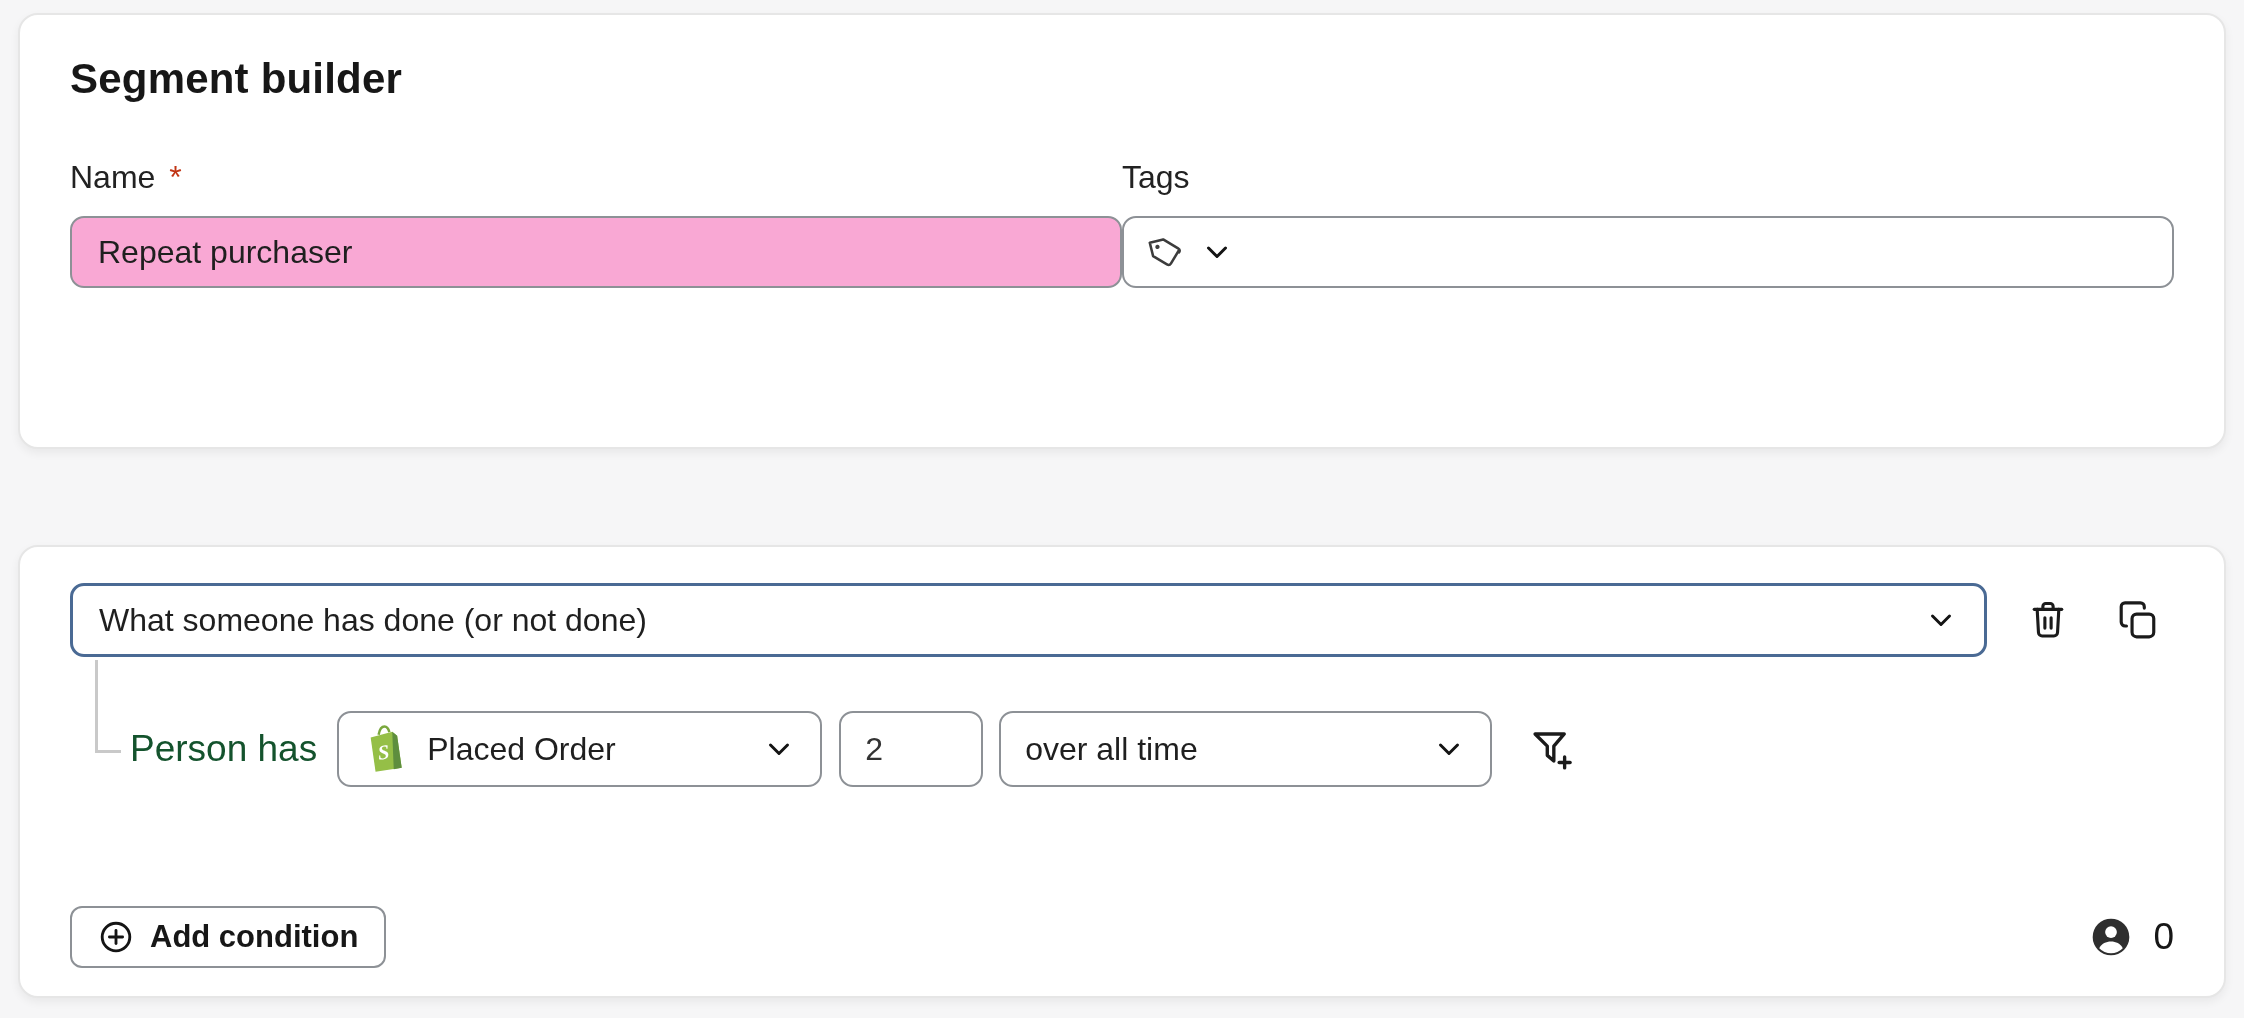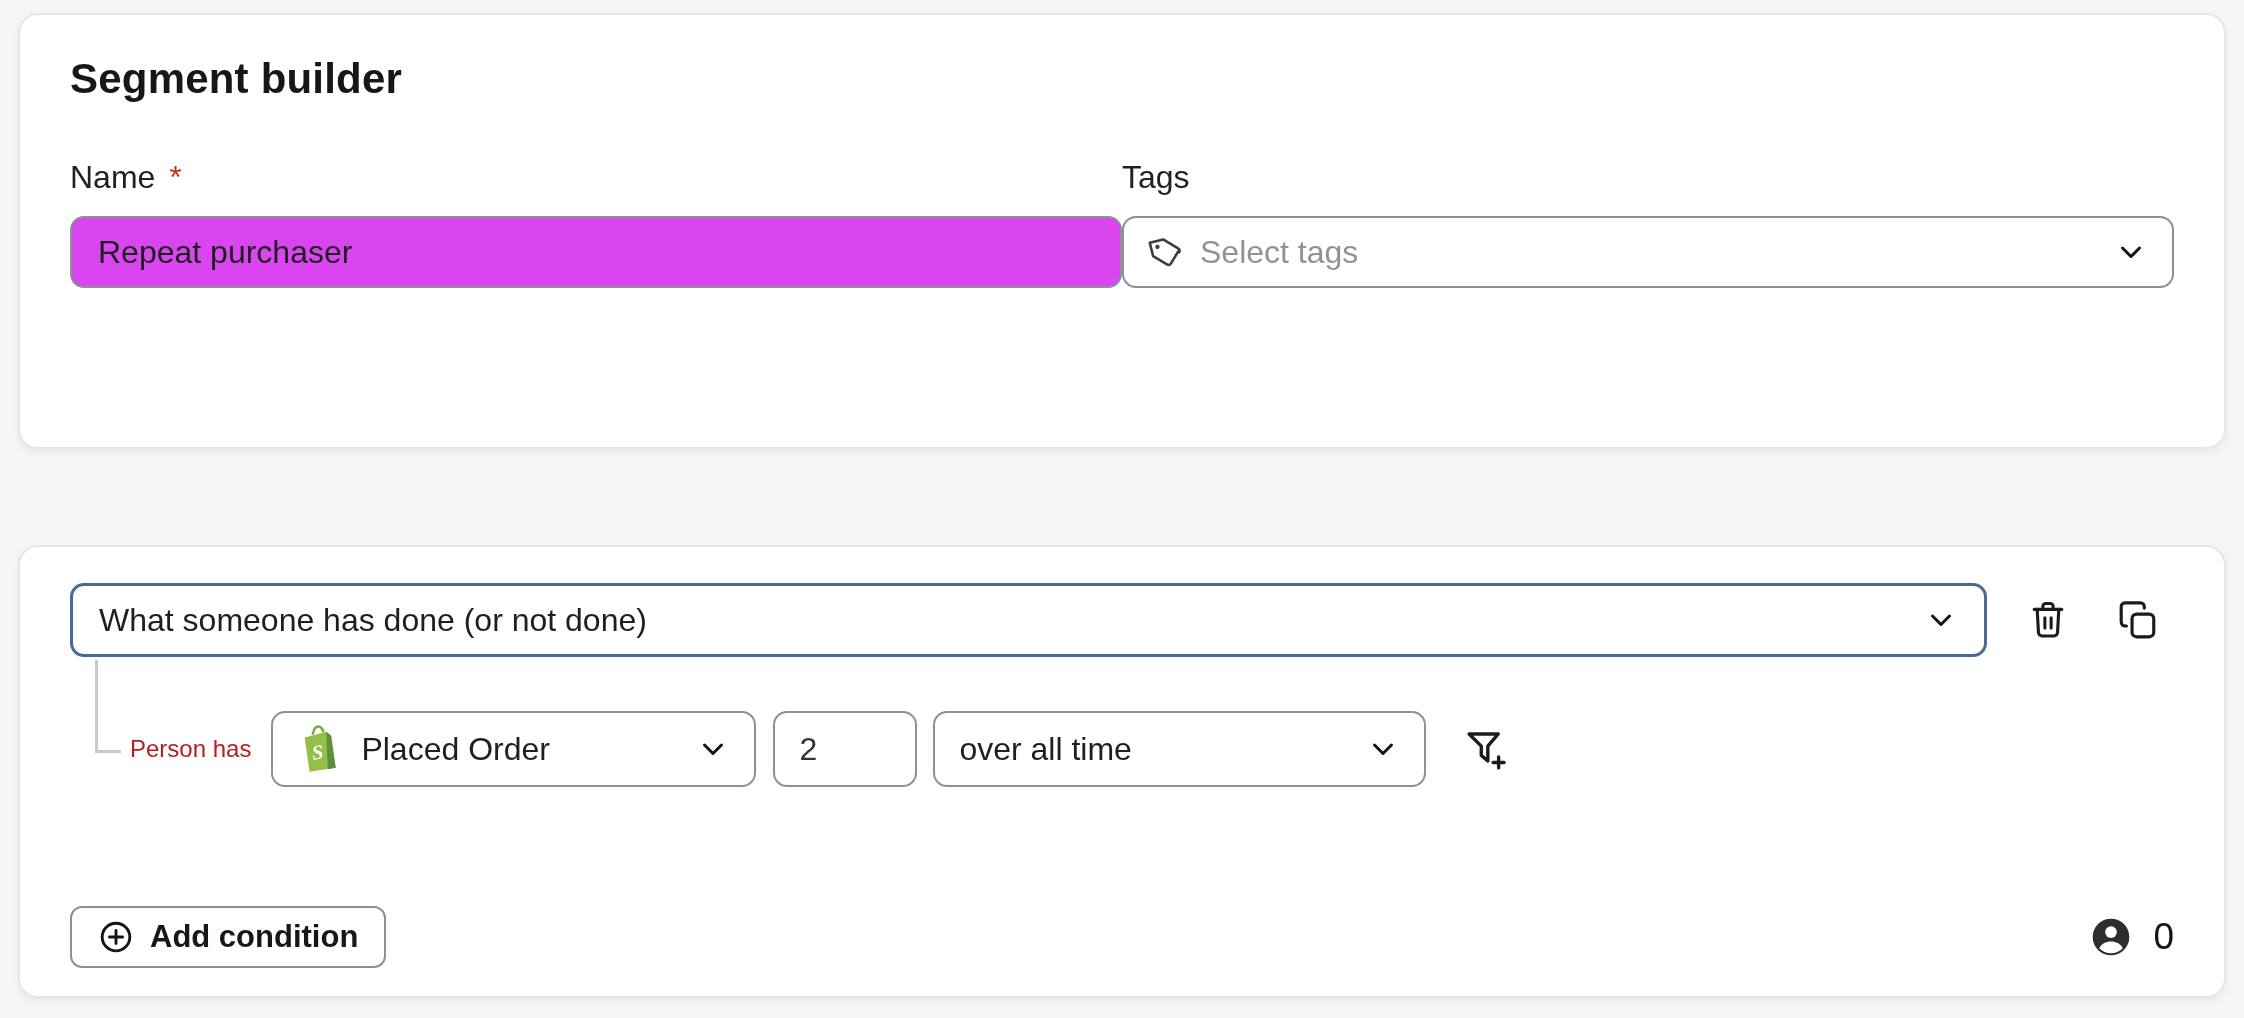--- a/index.html
+++ b/index.html
@@ -21,21 +21,21 @@
   .page-title { font-size:42px; font-weight:700; color:#171717; letter-spacing:0.2px; }
   .page-subtitle { font-size:33px; color:#565656; margin-top:16px; }
 
   .fields-row { display:flex; margin-top:56px; }
   .field { flex:1; }
   .field-label { font-size:32px; color:#222; margin-bottom:20px; display:flex; gap:14px; align-items:baseline; }
   .req { color:#c13515; font-size:32px; }
 
   .text-input {
     width:100%; height:72px; border:2px solid #8d9196; border-radius:14px;
-    font-size:32px; color:#1f1f1f; padding:12px 26px; outline:none; background:#d946ef;
+    font-size:32px; color:#1f1f1f; padding:12px 26px; outline:none; background:#f9a8d4;
     font-family:"Liberation Sans", sans-serif;
   }
   .selectbox {
     height:72px; border:2px solid #8d9196; border-radius:14px; background:#fff;
     display:flex; align-items:center; padding:0 24px; font-size:32px; cursor:pointer;
   }
   .selectbox .grow { flex:1; }
   .placeholder { color:#929292; }
   .chev { flex:none; width:34px; height:34px; }
 
@@ -46,21 +46,21 @@
     display:flex; align-items:center; padding:7px 26px; font-size:32px; background:#fff; cursor:pointer;
   }
   .icon-btn { background:none; border:none; padding:0; cursor:pointer; display:flex; align-items:center; }
   .icon-btn svg { display:block; }
 
   .connector {
     position:absolute; left:75px; top:113px; width:26px; height:93px;
     border-left:3px solid #c9c9c9; border-bottom:3px solid #c9c9c9;
   }
   .rule-row { display:flex; align-items:center; margin-top:54px; margin-left:60px; height:76px; }
-  .person-has { font-size:24px; color:#b91c1c; margin-right:20px; white-space:nowrap; }
+  .person-has { font-size:37px; color:#14532d; margin-right:20px; white-space:nowrap; }
   .rule-row .selectbox { height:76px; }
   .sel-event { width:485px; margin-right:17px; }
   .sel-op { width:487px; margin-right:12px; }
   .qty-input {
     width:144px; height:76px; border:2px solid #8d9196; border-radius:14px;
     font-size:32px; color:#333; padding:0 24px; outline:none; margin-right:16px;
     font-family:"Liberation Sans", sans-serif;
   }
   .sel-time { width:493px; margin-right:36px; }
 
@@ -97,21 +97,20 @@
       <div class="field-label">
         <span>Tags</span>
       </div>
       <div class="selectbox">
         <svg class="chev" style="width:36px;height:36px;margin-right:16px" viewBox="0 0 24 24" fill="none" stroke="#3c3c3c" stroke-width="1.7" stroke-linejoin="round" stroke-linecap="round">
           <g transform="rotate(-14 12 12)">
             <path d="M20.4 13.2l-7 7a2 2 0 0 1-2.8 0L3 12.6V3.4h9.2l8.2 8.2a2 2 0 0 1 0 2.8z"></path>
             <circle cx="7.3" cy="7.3" r="0.6" fill="#3c3c3c"></circle>
           </g>
         </svg>
-        <span class="grow placeholder">Select tags</span>
         <svg class="chev" viewBox="0 0 24 24" fill="none" stroke="#141414" stroke-width="2.1" stroke-linecap="round" stroke-linejoin="round">
           <path d="M6 9.2 L12 15.2 L18 9.2"></path>
         </svg>
       </div>
     </div>
   </div>
 </section>
 
 <section class="card" id="condition-card">
 

